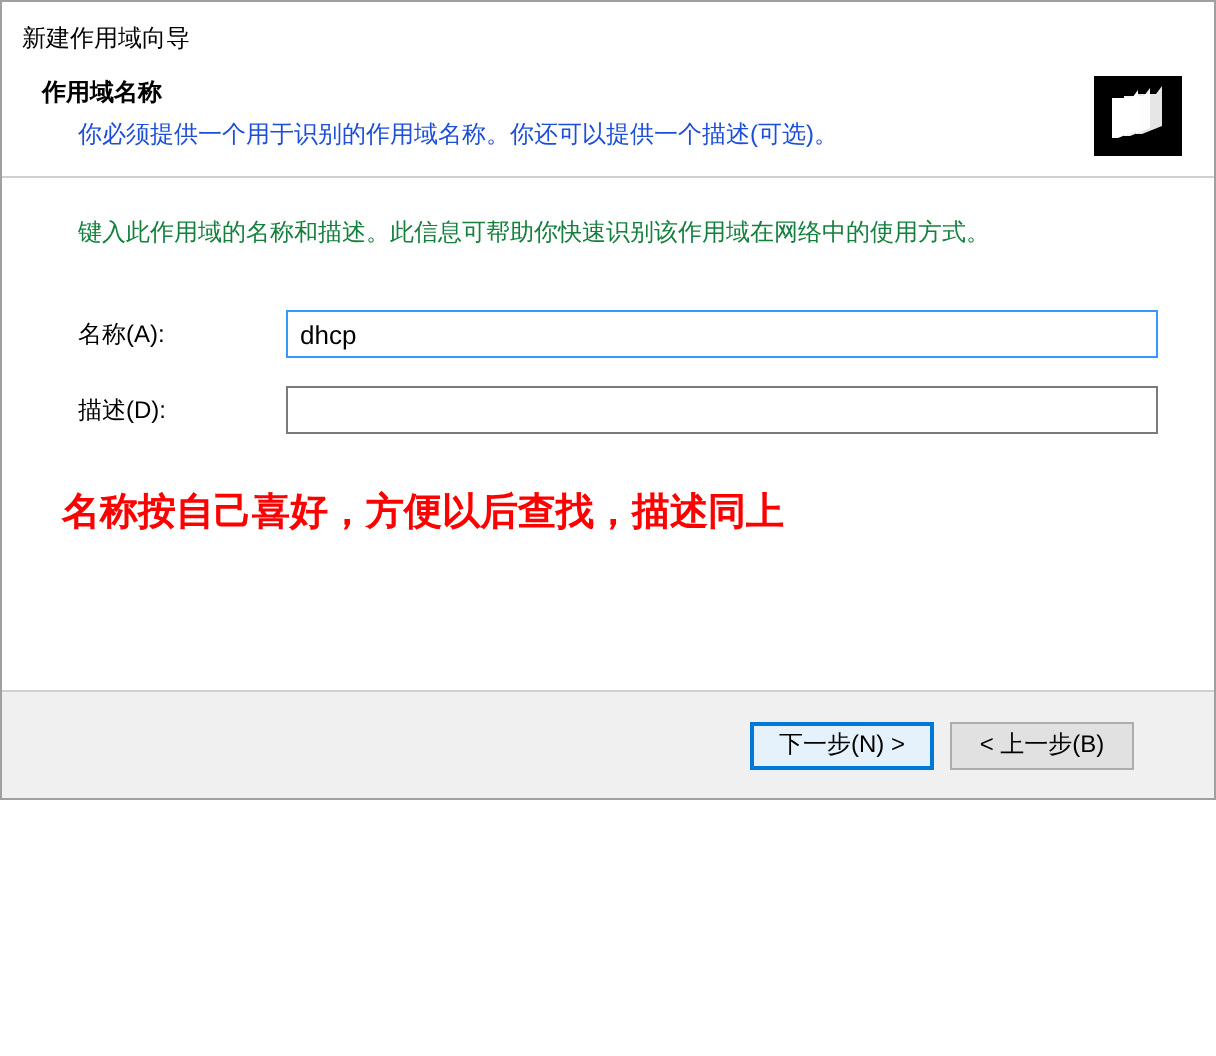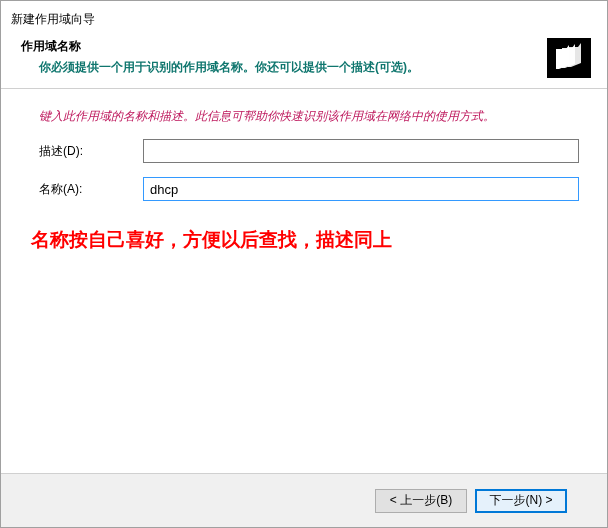--- a/index.html
+++ b/index.html
@@ -6,21 +6,21 @@
     body {
       font-family: "Microsoft YaHei", "微软雅黑", Tahoma, Arial, sans-serif;
       font-size: 12px;
       background: #fff;
       width: 608px;
       height: 528px;
       overflow: hidden;
     }
     .window {
       width: 608px;
-      height: 528px;
+      height: 400px;
       border: 1px solid #a0a0a0;
       background: #fff;
       position: relative;
       display: flex;
       flex-direction: column;
     }
     .title-area {
       padding: 10px 10px 2px 10px;
     }
     .window-title {
@@ -37,23 +37,22 @@
       flex: 1;
     }
     .header-title {
       font-weight: bold;
       font-size: 12px;
       color: #000;
       margin-bottom: 4px;
     }
     .header-sub {
       font-size: 12px;
-      color: #0f766e;
+      color: #1d4ed8;
       margin-left: 18px;
-      font-weight: bold;
     }
     .header-icon {
       width: 44px;
       height: 40px;
       background: #000;
       display: flex;
       align-items: center;
       justify-content: center;
       flex-shrink: 0;
     }
@@ -64,23 +63,22 @@
       border-bottom: 1px solid #fff;
       margin: 0;
     }
     .content {
       flex: 1;
       padding: 18px 28px 0 38px;
       background: #fff;
     }
     .intro {
       font-size: 12px;
-      color: #be185d;
-      margin-bottom: 14px;
-      font-style: italic;
+      color: #15803d;
+      margin-bottom: 30px;
     }
     .form-row {
       display: flex;
       align-items: center;
       margin-bottom: 14px;
     }
     .form-label {
       width: 104px;
       font-size: 12px;
       color: #000;
@@ -157,31 +155,31 @@
       </svg>
     </div>
   </div>
 
   <div class="divider"></div>
 
   <div class="content">
     <div class="intro">键入此作用域的名称和描述。此信息可帮助你快速识别该作用域在网络中的使用方式。</div>
 
     <div class="form-row">
-      <div class="form-label">描述(D):</div>
-      <input type="text" class="form-input" value="" style="">
+      <div class="form-label">名称(A):</div>
+      <input type="text" class="form-input focused" value="dhcp" style="">
     </div>
 
     <div class="form-row">
-      <div class="form-label">名称(A):</div>
-      <input type="text" class="form-input focused" value="dhcp" style="">
+      <div class="form-label">描述(D):</div>
+      <input type="text" class="form-input" value="" style="">
     </div>
 
     <div class="annotation">名称按自己喜好，方便以后查找，描述同上</div>
   </div>
 
   <div class="footer">
+    <button class="btn default">下一步(N) &gt;</button>
     <button class="btn">&lt; 上一步(B)</button>
-    <button class="btn default">下一步(N) &gt;</button>
     <div class="gap"></div>
   </div>
 
 </div>
 
 </body></html>

